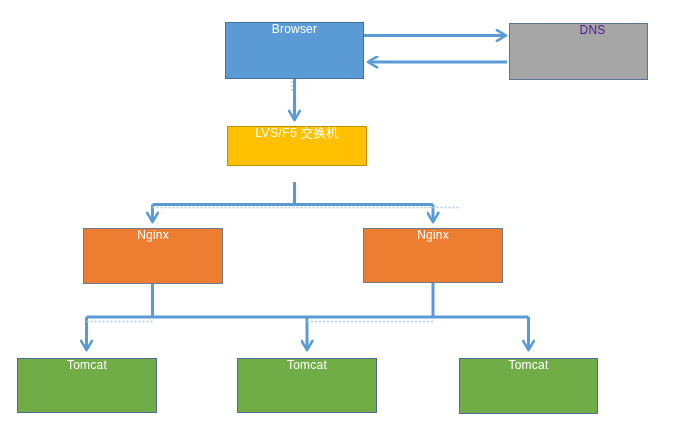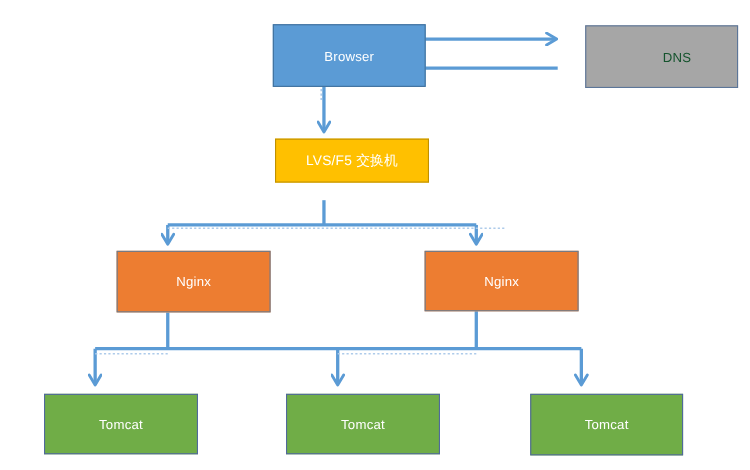--- a/index.html
+++ b/index.html
@@ -26,28 +26,27 @@
     fill: none;
     stroke: #AECBEA;
     stroke-width: 1.4;
     stroke-dasharray: 2 2;
   }
   .node {
     position: absolute;
     box-sizing: border-box;
     border: 1px solid #666;
     display: flex;
-    align-items: center;
+    align-items: flex-start;
     justify-content: center;
     color: #ffffff;
     font-size: 12px;
     line-height: 1;
     text-align: center;
     letter-spacing: 0.2px;
-    margin-left: 23px;
   }
   .node-browser { left:225px; top:22px;  width:139px; height:57px; }
   .node-dns     { left:509px; top:23px;  width:139px; height:57px; }
   .node-lvs     { left:227px; top:126px; width:140px; height:40px; font-size:12.5px; }
   .node-nginx1  { left:83px;  top:228px; width:140px; height:56px; }
   .node-nginx2  { left:363px; top:228px; width:140px; height:55px; }
   .node-tomcat1 { left:17px;  top:358px; width:140px; height:55px; }
   .node-tomcat2 { left:237px; top:358px; width:140px; height:55px; }
   .node-tomcat3 { left:459px; top:358px; width:139px; height:56px; }
 </style>
@@ -93,21 +92,21 @@
       <path class="connector" d="M528.5 317 V349" marker-end="url(#arrowhead)" style="stroke: rgb(91, 155, 213);"></path>
       <path class="ghost" d="M86.5 321.5 H152.5" style="stroke: rgb(174, 203, 234);"></path>
       <path class="ghost" d="M307 321.5 H433" style="stroke: rgb(174, 203, 234);"></path>
     </g>
   </svg>
 
   <div class="node node-browser" style="background: rgb(91, 155, 213); border-color: rgb(65, 113, 156); color: rgb(255, 255, 255);">
     <span>Browser</span>
   </div>
 
-  <div class="node node-dns" style="background: rgb(166, 166, 166); border-color: rgb(92, 118, 153); color: #14532d; padding-left: 28px;">
+  <div class="node node-dns" style="background: rgb(166, 166, 166); border-color: rgb(92, 118, 153); color: #4c1d95; padding-left: 28px;">
     <span>DNS</span>
   </div>
 
   <div class="node node-lvs" style="background: rgb(255, 192, 0); border-color: rgb(191, 144, 0); color: rgb(255, 255, 255);">
     <span>LVS/F5 交换机</span>
   </div>
 
   <div class="node node-nginx1" style="background: rgb(237, 125, 49); border-color: rgb(106, 123, 142); color: rgb(255, 255, 255);">
     <span>Nginx</span>
   </div>

